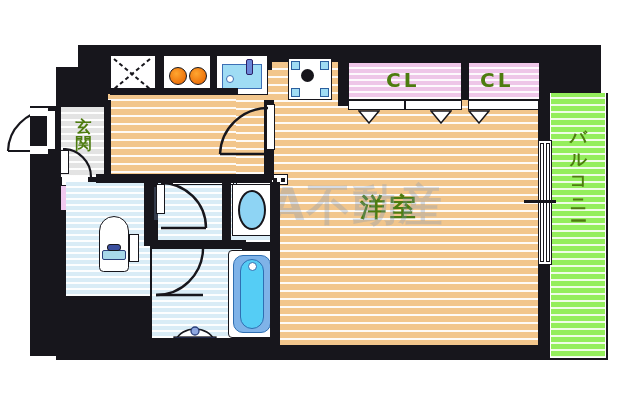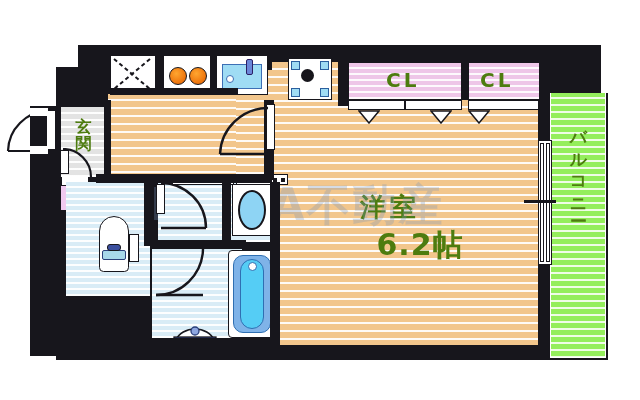--- a/index.html
+++ b/index.html
@@ -140,21 +140,20 @@
         <polygon points="1,1 21,1 11,13" fill="#ffffff" stroke="#17161c" stroke-width="1.5"></polygon>
       </svg>
   </div>
   <div class="cl-arrow-wrap" style="left:468px;top:110px;">
     <svg width="22" height="14">
         <polygon points="1,1 21,1 11,13" fill="#ffffff" stroke="#17161c" stroke-width="1.5"></polygon>
       </svg>
   </div>
 
   <div class="abs lbl lbl-room" style="left:360px;top:190px;width:120px;height:32px;">洋室</div>
-  <div class="abs lbl lbl-tatami" style="left:345px;top:225px;width:150px;height:38px;">6.2帖</div>
 
   <div class="watermark">LAKIA不動産</div>
 
   <div class="abs fridge" style="left:110px;top:55px;width:46px;height:40px;">
     <svg width="42" height="36" style="display:block">
       <line x1="3" y1="3" x2="39" y2="33" stroke="#17161c" stroke-width="2" stroke-dasharray="4,3"></line>
       <line x1="39" y1="3" x2="3" y2="33" stroke="#17161c" stroke-width="2" stroke-dasharray="4,3"></line>
     </svg>
   </div>
 

